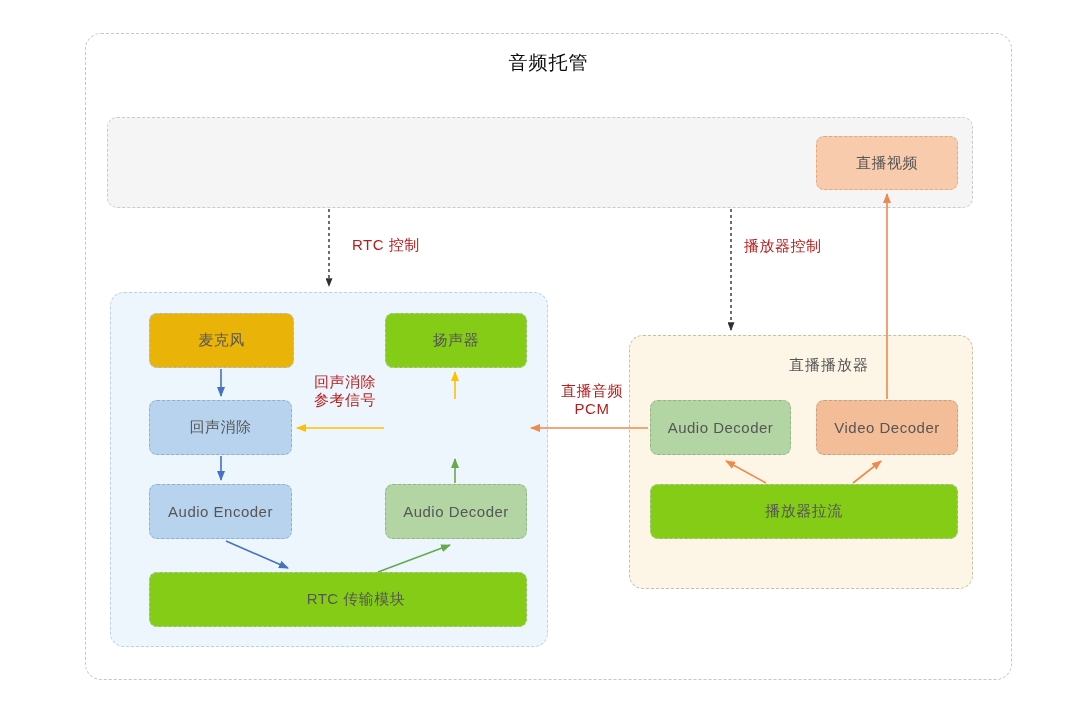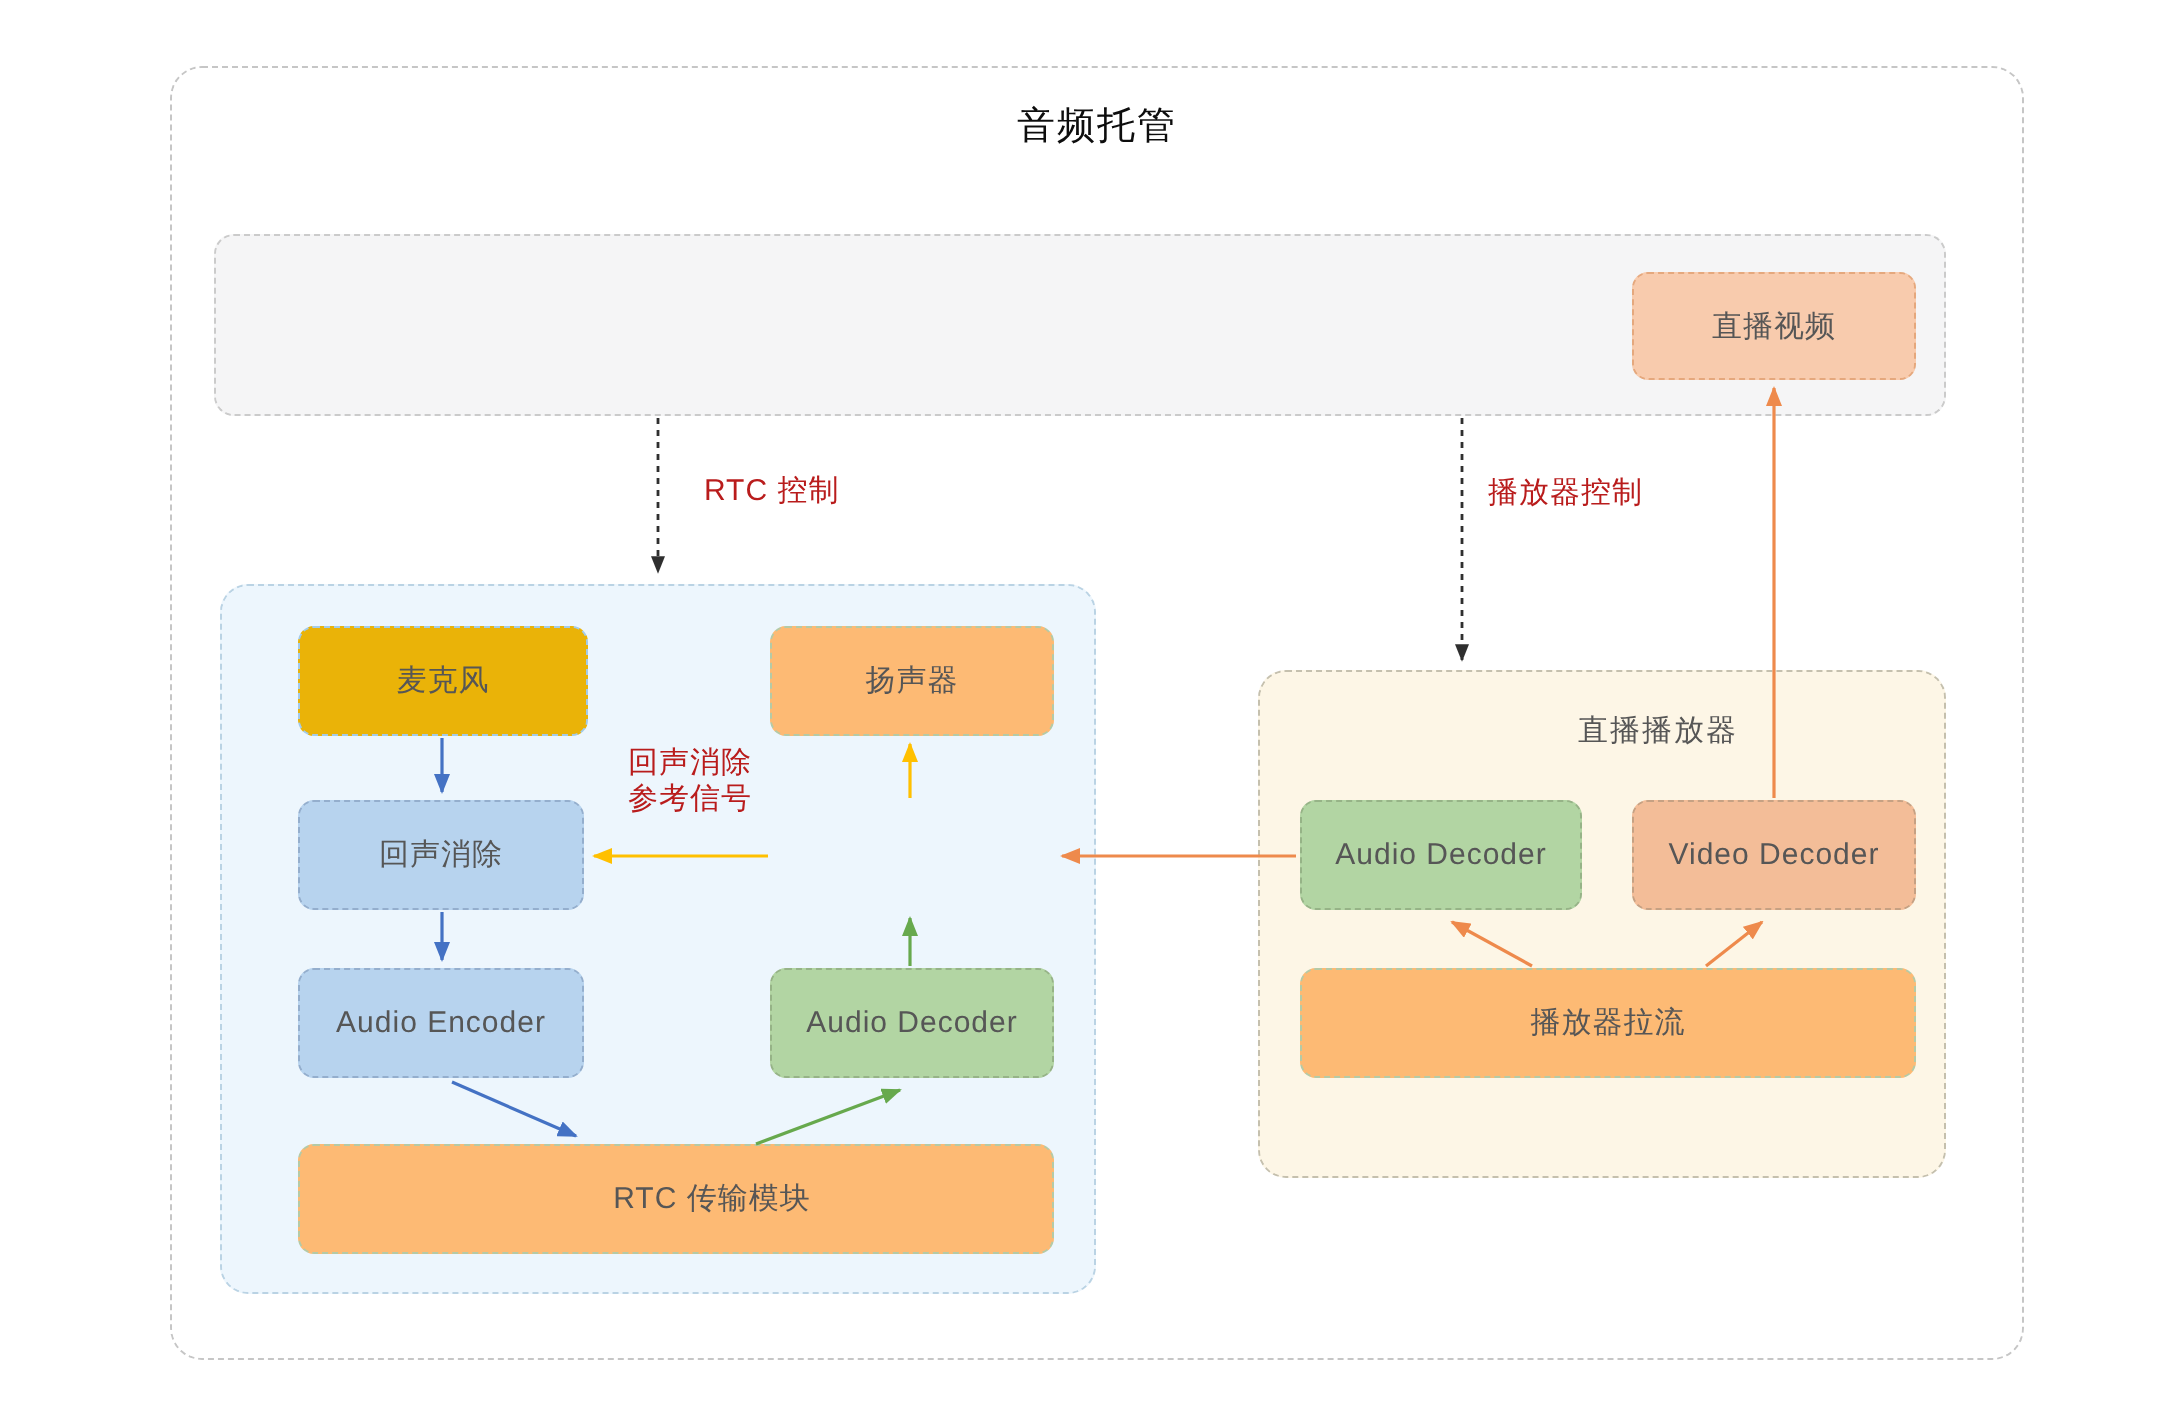--- a/index.html
+++ b/index.html
@@ -18,21 +18,21 @@
     font-size:19px;font-weight:normal;color:#0d0d0d;letter-spacing:1px;
   }
   .outer-frame{left:85px;top:33px;width:927px;height:647px;border:1px dashed #c6c6c6;border-radius:16px;}
   .business-box{left:107px;top:117px;width:866px;height:91px;background:#f5f5f6;border:1px dashed #cbcbcb;border-radius:10px;}
   .business-label{left:107px;top:154px;width:800px;text-align:right;font-size:15px;color:#0f766e;letter-spacing:1px;}
   .live-video{left:816px;top:136px;width:142px;height:54px;background:#f8cbad;border:1px dashed #e5a87d;}
   .rtc-panel{left:110px;top:292px;width:438px;height:355px;background:#edf6fd;border:1px dashed #bad3e4;}
   .player-panel{left:629px;top:335px;width:344px;height:254px;background:#fdf6e6;border:1px dashed #c5c0ae;}
   .player-panel-title{left:629px;top:356px;width:344px;text-align:center;font-size:15px;color:#565656;letter-spacing:1px;margin-left:28px;}
   .blue-light{left:149px;top:313px;width:145px;height:55px;background:#eab308;border:1px dashed #a3cbe8;align-items:center;}
-  .green-light{background:#fdba74;border:1px dashed #b5caa6;}
+  .green-light{background:#84cc16;border:1px dashed #b5caa6;}
   .blue-mid{background:#b7d3ee;border:1px dashed #94aecd;}
   .green-mid{background:#b2d5a3;border:1px dashed #96b387;}
   .speaker{left:385px;top:313px;width:142px;height:55px;}
   .aec{left:149px;top:400px;width:143px;height:55px;}
   .audio-mix{left:385px;top:400px;width:142px;height:55px;}
   .audio-encoder{left:149px;top:484px;width:143px;height:55px;}
   .audio-decoder-left{left:385px;top:484px;width:142px;height:55px;}
   .rtc-transport{left:149px;top:572px;width:378px;height:55px;padding-left:36px;}
   .audio-decoder-right{left:650px;top:400px;width:141px;height:55px;}
   .video-decoder{left:816px;top:400px;width:142px;height:55px;background:#f3bd98;border:1px dashed #c6a183;}
@@ -128,14 +128,18 @@
     <path class="ln ln-orange" d="M853,483 L881,461" marker-end="url(#mk-orange)"></path>
     <path class="ln ln-orange" d="M887,399 L887,194" marker-end="url(#mk-orange)"></path>
   </svg>
 
   <div class="abs flow-label rtc-control-label">RTC 控制</div>
   <div class="abs flow-label player-control-label">播放器控制</div>
   <div class="abs flow-label aec-ref-label">
     <div>回声消除</div>
     <div>参考信号</div>
   </div>
+  <div class="abs flow-label pcm-label">
+    <div>直播音频</div>
+    <div>PCM</div>
+  </div>
 
 </div>
 
 </body></html>

